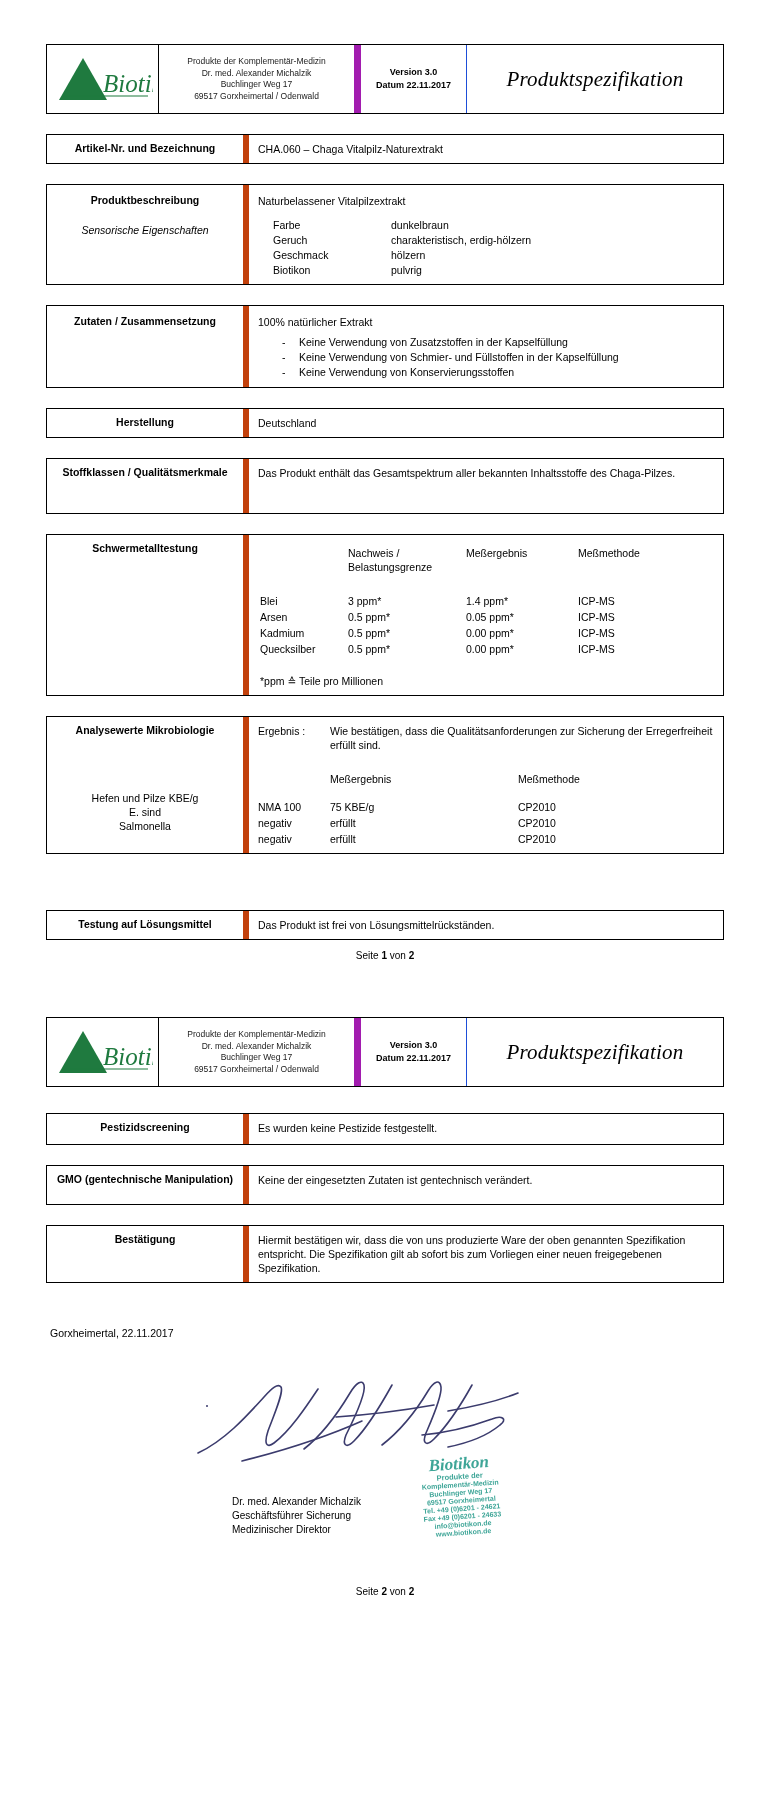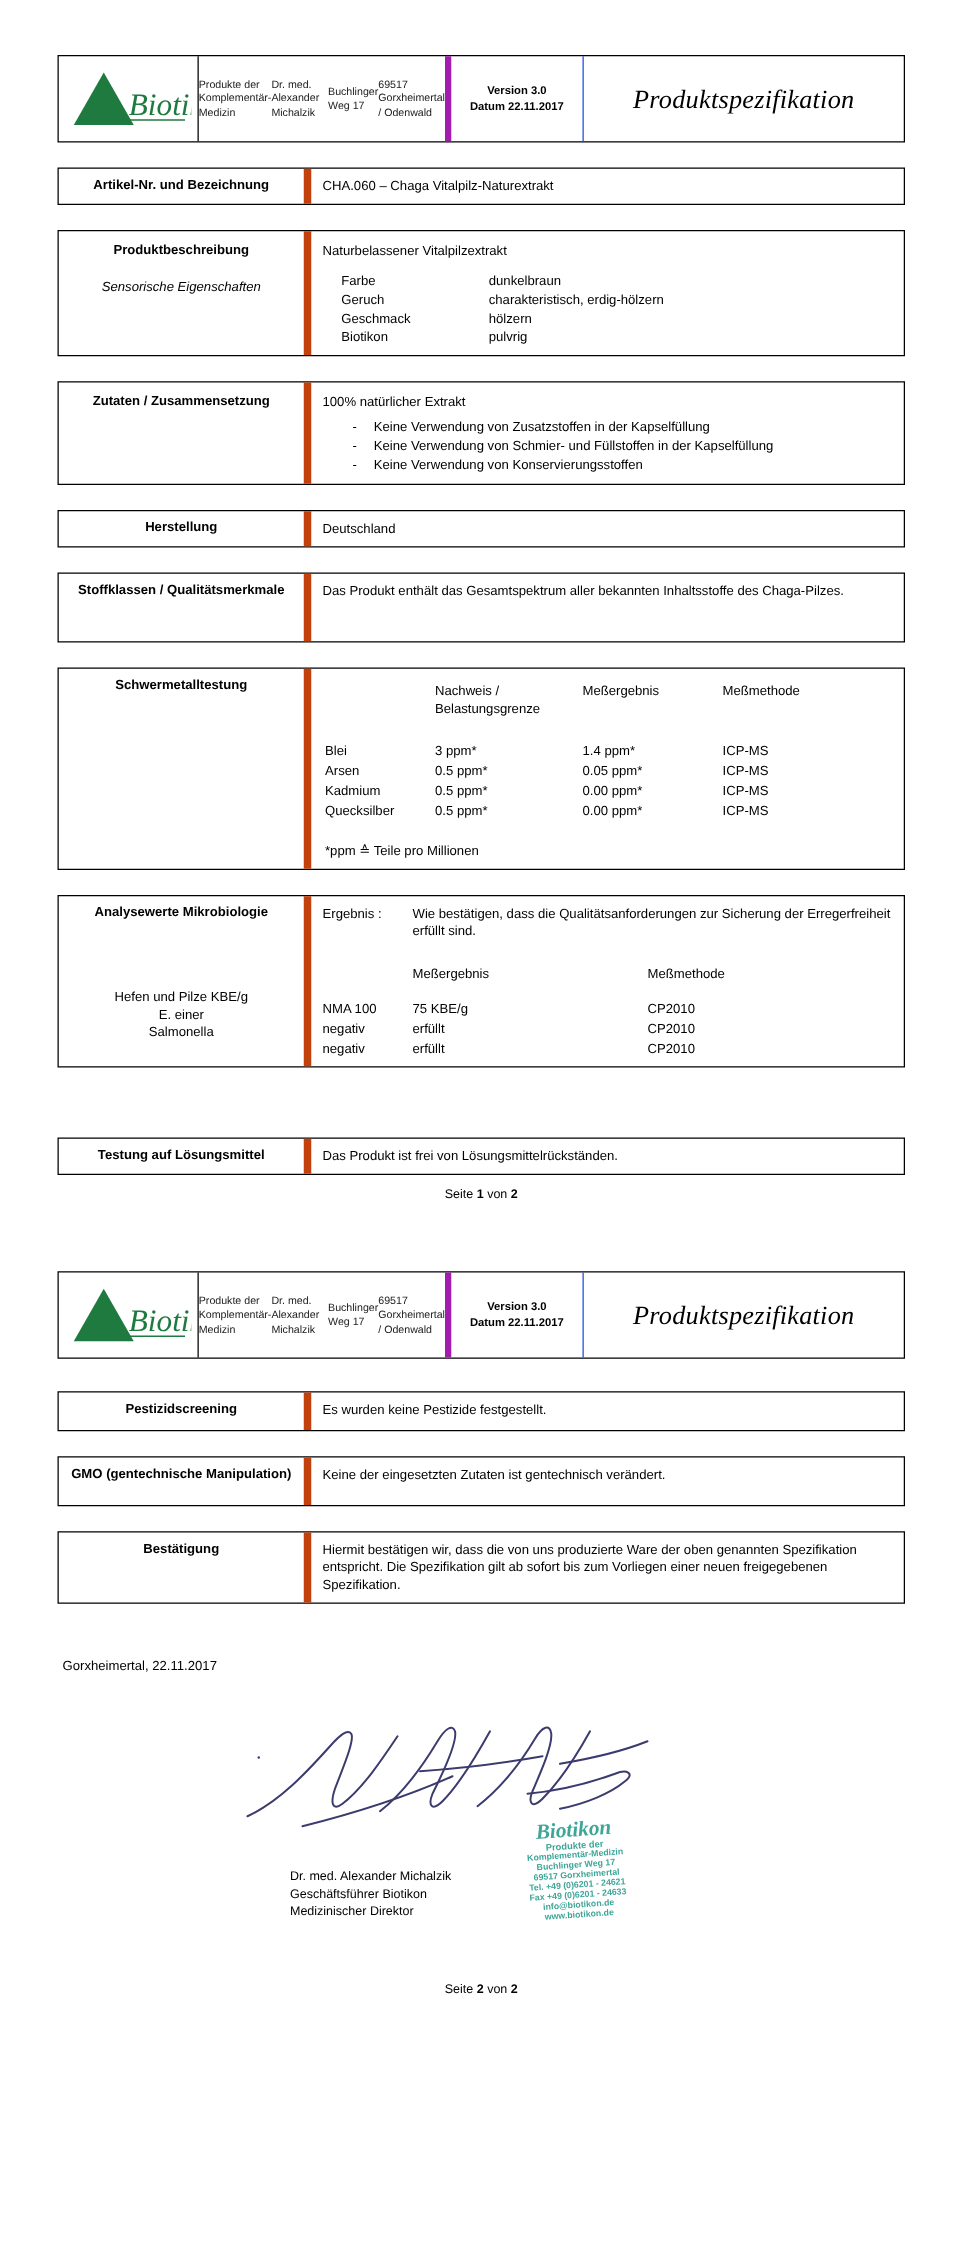--- a/index.html
+++ b/index.html
@@ -35,22 +35,23 @@
   .hdr-logo {
     width: 112px;
     border-right: 1px solid #000;
     display: flex;
     align-items: center;
     justify-content: center;
     box-sizing: border-box;
   }
   .hdr-addr {
     width: 202px;
-    border-right: 5px solid #a21caf;
-    display: flex;
+    border-right: 7px solid #a21caf;
+    display: flex;
+    flex-direction: column;
     align-items: center;
     justify-content: center;
     box-sizing: border-box;
     font-size: 8.5px;
     line-height: 11.5px;
     color: #1a1a1a;
   }
   .hdr-ver {
     width: 106px;
     border-right: 1px solid #1d4ed8;
@@ -354,21 +355,21 @@
       <div class="hm-foot">*ppm ≙ Teile pro Millionen</div>
     </div>
   </div>
 
   <div class="row" style="min-height:134px">
     <div class="lbl">
       <span>Analysewerte Mikrobiologie</span>
       <div class="mb-spacer"></div>
       <div class="mb-left-labels" style="font-weight:normal">
         <div>Hefen und Pilze KBE/g</div>
-        <div>E. einer</div>
+        <div>E. sind</div>
         <div>Salmonella</div>
       </div>
     </div>
     <div class="val mb-val">
       <div class="mb-top">
         <div class="mb-k">Ergebnis :</div>
         <div class="mb-t">Wie bestätigen, dass die Qualitätsanforderungen zur Sicherung der Erregerfreiheit erfüllt sind.</div>
       </div>
       <div class="mb-hdr">
         <div></div>
@@ -469,21 +470,21 @@
       <div>Buchlinger Weg 17</div>
       <div>69517 Gorxheimertal</div>
       <div>Tel. +49 (0)6201 - 24621</div>
       <div>Fax +49 (0)6201 - 24633</div>
       <div>info@biotikon.de</div>
       <div>www.biotikon.de</div>
     </div>
 
     <div class="sig-names">
       <div>Dr. med. Alexander Michalzik</div>
-      <div>Geschäftsführer Biotikon</div>
+      <div>Geschäftsführer Sicherung</div>
       <div>Medizinischer Direktor</div>
     </div>
   </div>
 
   <div class="final-page-num">
     <span>Seite</span>
     <b>2</b>
     <span>von</span>
     <b>2</b>
   </div>

